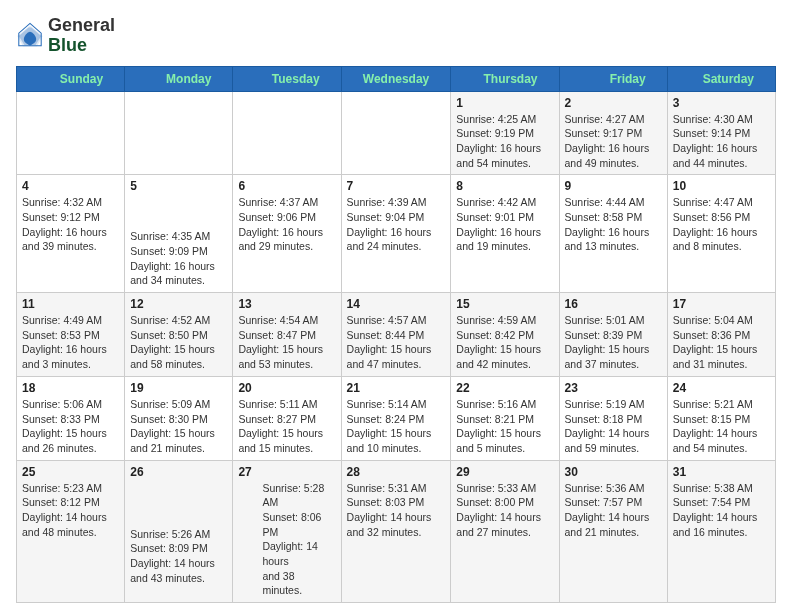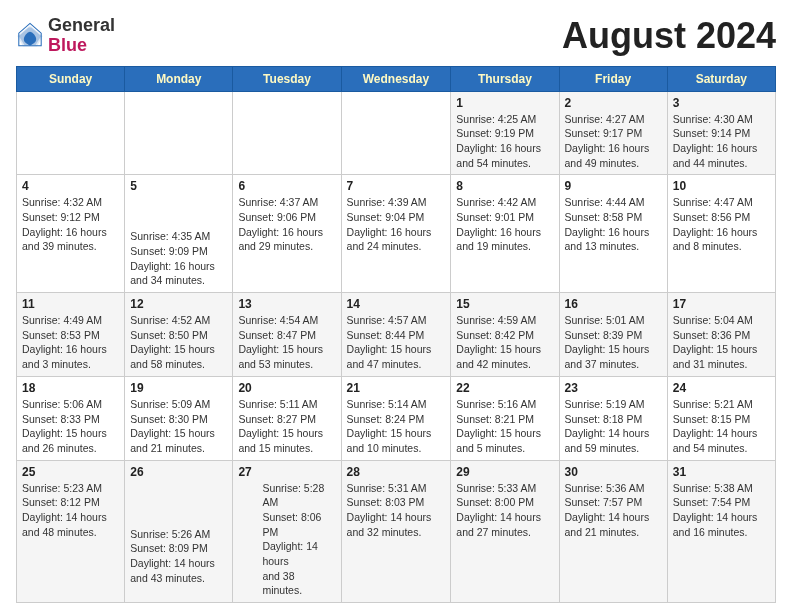--- a/index.html
+++ b/index.html
@@ -27,21 +27,21 @@
       line-height: 1.1;
     }
     .logo-general {
       font-size: 18px;
       font-weight: bold;
       color: #333;
     }
     .logo-blue {
       font-size: 18px;
       font-weight: bold;
-      color: #be185d;
+      color: #14532d;
     }
     .logo-icon {
       width: 28px;
       height: 28px;
     }
     .title-block {
       text-align: right;
     }
     .title-main {
       font-size: 36px;
@@ -53,22 +53,22 @@
       font-size: 15px;
       color: #444;
     }
     .calendar-table {
       width: 100%;
       border-collapse: collapse;
       font-size: 11px;
     }
     .calendar-table thead tr th {
       background: #2a6ebb;
-      color: #fef9c3;
-      text-align: center;
+      color: #86efac;
+      text-align: right;
       padding: 5px 21px;
       font-size: 12px;
       font-weight: bold;
       border: 1px solid #1a5aa0;
     }
     .calendar-table tbody tr td {
       border: 1px solid #ccc;
       vertical-align: top;
       padding: 4px 5px;
       width: 108px;
@@ -107,21 +107,20 @@
       <polygon points="20,2 36,16 36,34 4,34 4,16" fill="none" stroke="#2a6ebb" stroke-width="1.5"></polygon>
       <polygon points="22,8 36,20 28,33 12,33 4,20 18,8" fill="#2a6ebb" opacity="0.3"></polygon>
       <path d="M14,18 Q20,10 26,18 Q32,26 26,30 L20,34 L14,30 Q8,26 14,18Z" fill="#2a6ebb"></path>
     </svg>
     <div class="logo-text">
       <span class="logo-general">General</span>
       <span class="logo-blue">Blue</span>
     </div>
   </div>
   <div class="title-block">
-    <div class="title-main">August 2024</div>
   </div>
 </div>
 
 <table class="calendar-table">
   <thead>
     <tr>
     <th>Sunday</th>
         <th>Monday</th>
         <th>Tuesday</th>
         <th>Wednesday</th>

